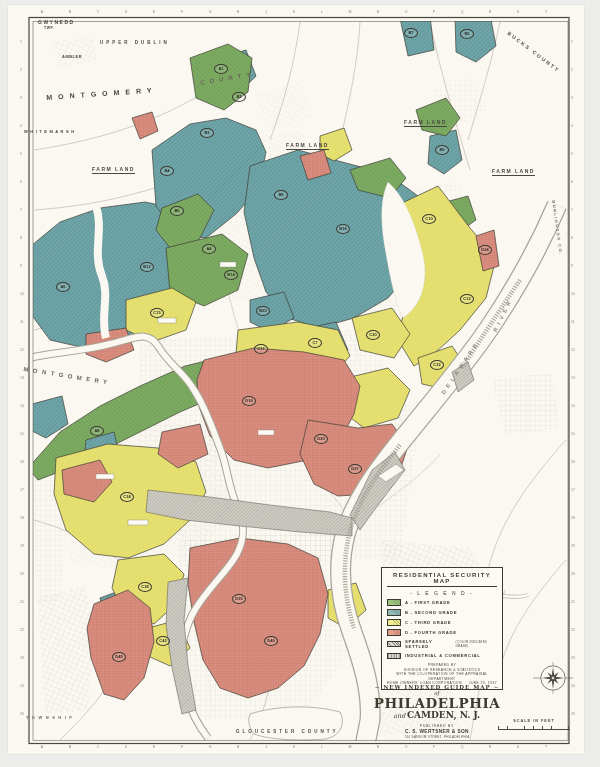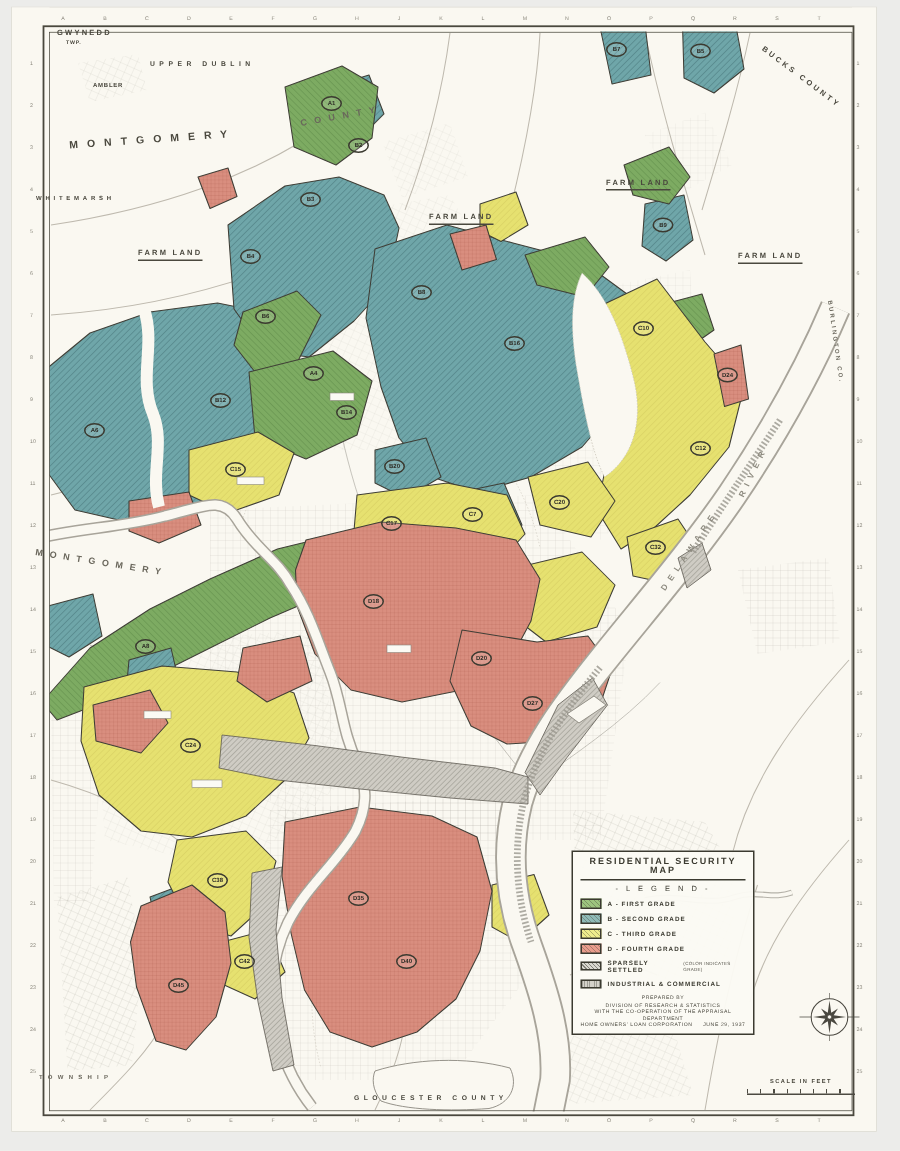--- a/index.html
+++ b/index.html
@@ -415,19 +415,30 @@
     <div>PREPARED BY</div>
     <div>DIVISION OF RESEARCH &amp; STATISTICS</div>
     <div>WITH THE CO-OPERATION OF THE APPRAISAL DEPARTMENT</div>
     <div class="prep-last">
       <span>HOME OWNERS' LOAN CORPORATION</span>
       <span>JUNE 29, 1937</span>
     </div>
   </div>
 </div>
 
+<div class="cartouche">
+  <div class="kicker">NEW INDEXED GUIDE MAP</div>
+  <div class="ofword">of</div>
+  <div class="bigcity">PHILADELPHIA</div>
+  <div class="subcity">
+    <span class="andword">and</span><span>CAMDEN, N. J.</span>
+  </div>
+  <div class="pubby">PUBLISHED BY</div>
+  <div class="publisher">C. S. WERTSNER &amp; SON</div>
+  <div class="pubaddr">744 SANSOM STREET, PHILADELPHIA</div>
+</div>
 
 <div class="scalebar">
   <div class="sb-label">SCALE IN FEET</div>
   <div class="sb-bar"></div>
 </div>
 
 </div>
 
 </body></html>

